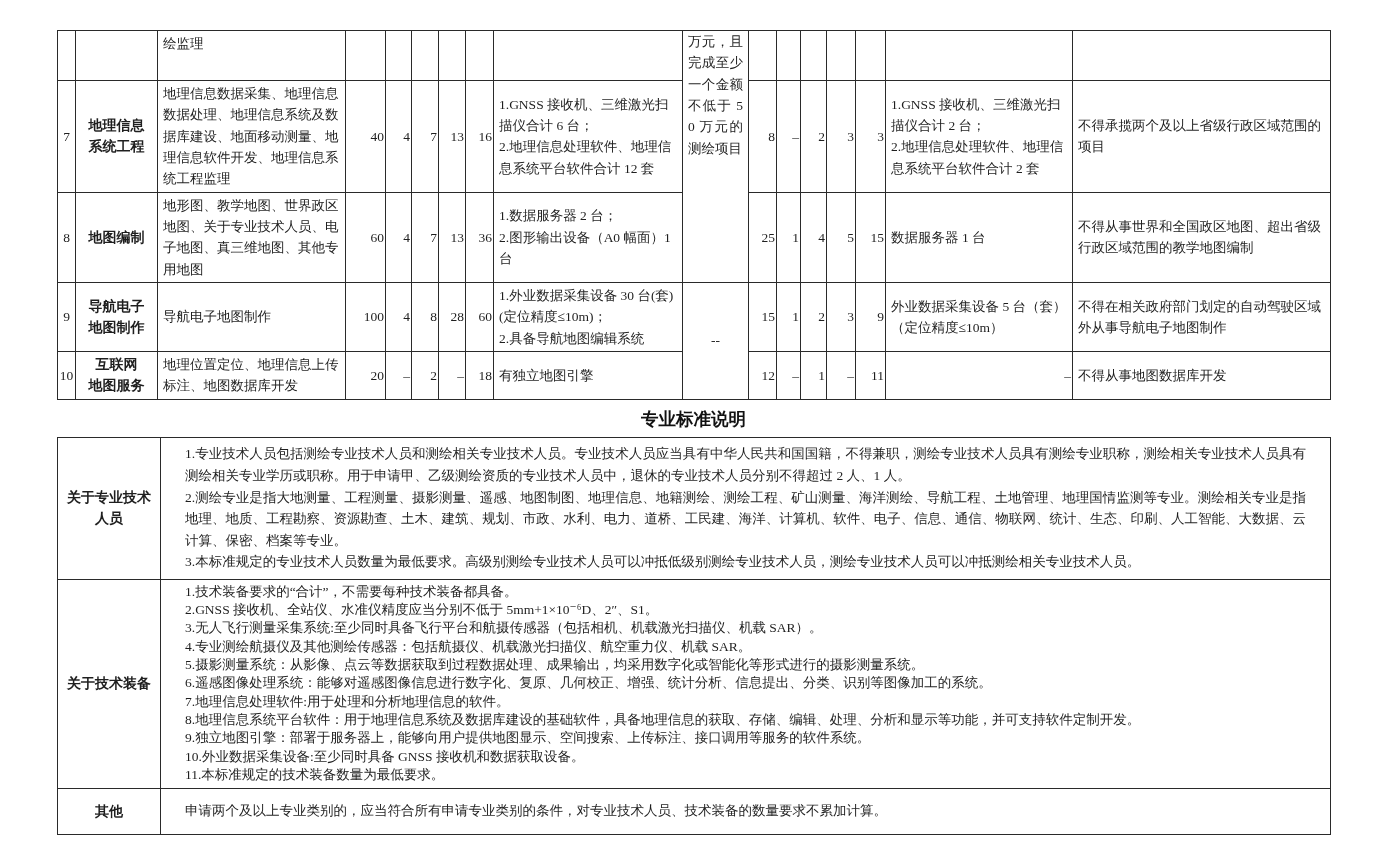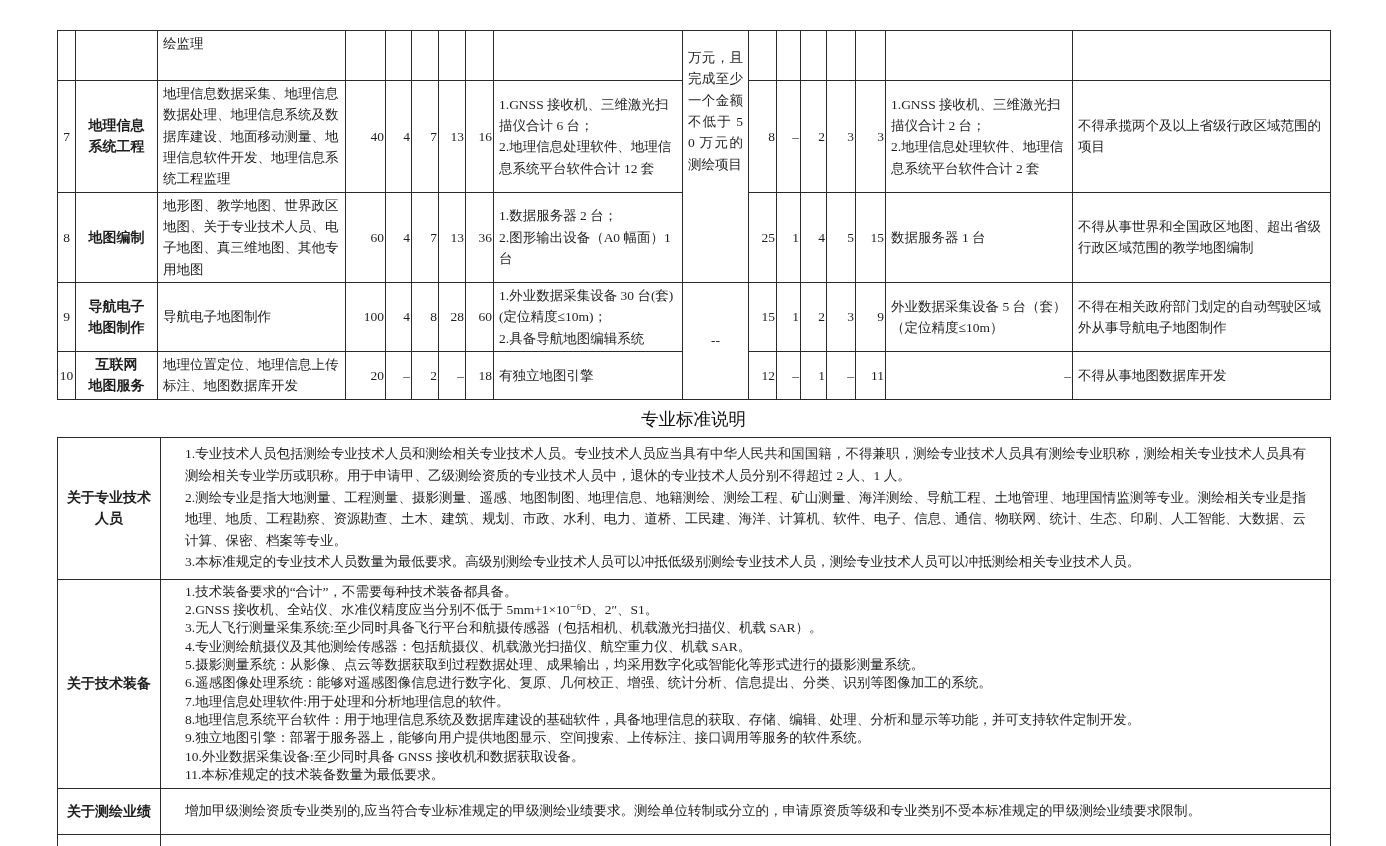--- a/index.html
+++ b/index.html
@@ -21,26 +21,26 @@
   }
   .num{text-align:right;padding:0 1px;}
   .seq{text-align:center;padding:0;}
   .cat{
     font-family:"Liberation Sans","DejaVu Sans",sans-serif;
     font-weight:bold;text-align:center;font-size:14px;
     white-space:pre-line;padding:0 2px;line-height:1.5;
   }
   .pre{white-space:pre-line;}
   .vtop{vertical-align:top;}
-  .perf{text-align:justify;vertical-align:top;padding-top:16px;}
+  .perf{text-align:justify;vertical-align:top;padding-top:0;}
   .perf-dash{text-align:center;vertical-align:middle;}
   .section-title{
     width:1273px;text-align:center;
     font-family:"Liberation Sans","DejaVu Sans",sans-serif;
-    font-weight:normal;font-size:17.5px;
+    font-weight:bold;font-size:17.5px;
     padding:7px 0 6px 0;color:#111;
   }
   .notes td{vertical-align:middle;}
   .note-label{
     font-family:"Liberation Sans","DejaVu Sans",sans-serif;
     font-weight:bold;text-align:center;font-size:14px;
     line-height:1.5;padding:12px 6px;
   }
   .note-body{padding:3px 24px;text-align:justify;}
   .lh-tall{line-height:1.6;}
@@ -200,24 +200,20 @@
 3.无人飞行测量采集系统:至少同时具备飞行平台和航摄传感器（包括相机、机载激光扫描仪、机载 SAR）。
 4.专业测绘航摄仪及其他测绘传感器：包括航摄仪、机载激光扫描仪、航空重力仪、机载 SAR。
 5.摄影测量系统：从影像、点云等数据获取到过程数据处理、成果输出，均采用数字化或智能化等形式进行的摄影测量系统。
 6.遥感图像处理系统：能够对遥感图像信息进行数字化、复原、几何校正、增强、统计分析、信息提出、分类、识别等图像加工的系统。
 7.地理信息处理软件:用于处理和分析地理信息的软件。
 8.地理信息系统平台软件：用于地理信息系统及数据库建设的基础软件，具备地理信息的获取、存储、编辑、处理、分析和显示等功能，并可支持软件定制开发。
 9.独立地图引擎：部署于服务器上，能够向用户提供地图显示、空间搜索、上传标注、接口调用等服务的软件系统。
 10.外业数据采集设备:至少同时具备 GNSS 接收机和数据获取设备。
 11.本标准规定的技术装备数量为最低要求。</td>
     </tr>
-    <tr style="height:30px">
-      <td class="note-label">关于测绘业绩</td>
-      <td class="note-body lh-tight">增加甲级测绘资质专业类别的,应当符合专业标准规定的甲级测绘业绩要求。测绘单位转制或分立的，申请原资质等级和专业类别不受本标准规定的甲级测绘业绩要求限制。</td>
-    </tr>
     <tr style="height:33px">
       <td class="note-label">其他</td>
       <td class="note-body lh-tight">申请两个及以上专业类别的，应当符合所有申请专业类别的条件，对专业技术人员、技术装备的数量要求不累加计算。</td>
     </tr>
   </tbody>
     </table>
 
 </div>
 
 </body></html>

